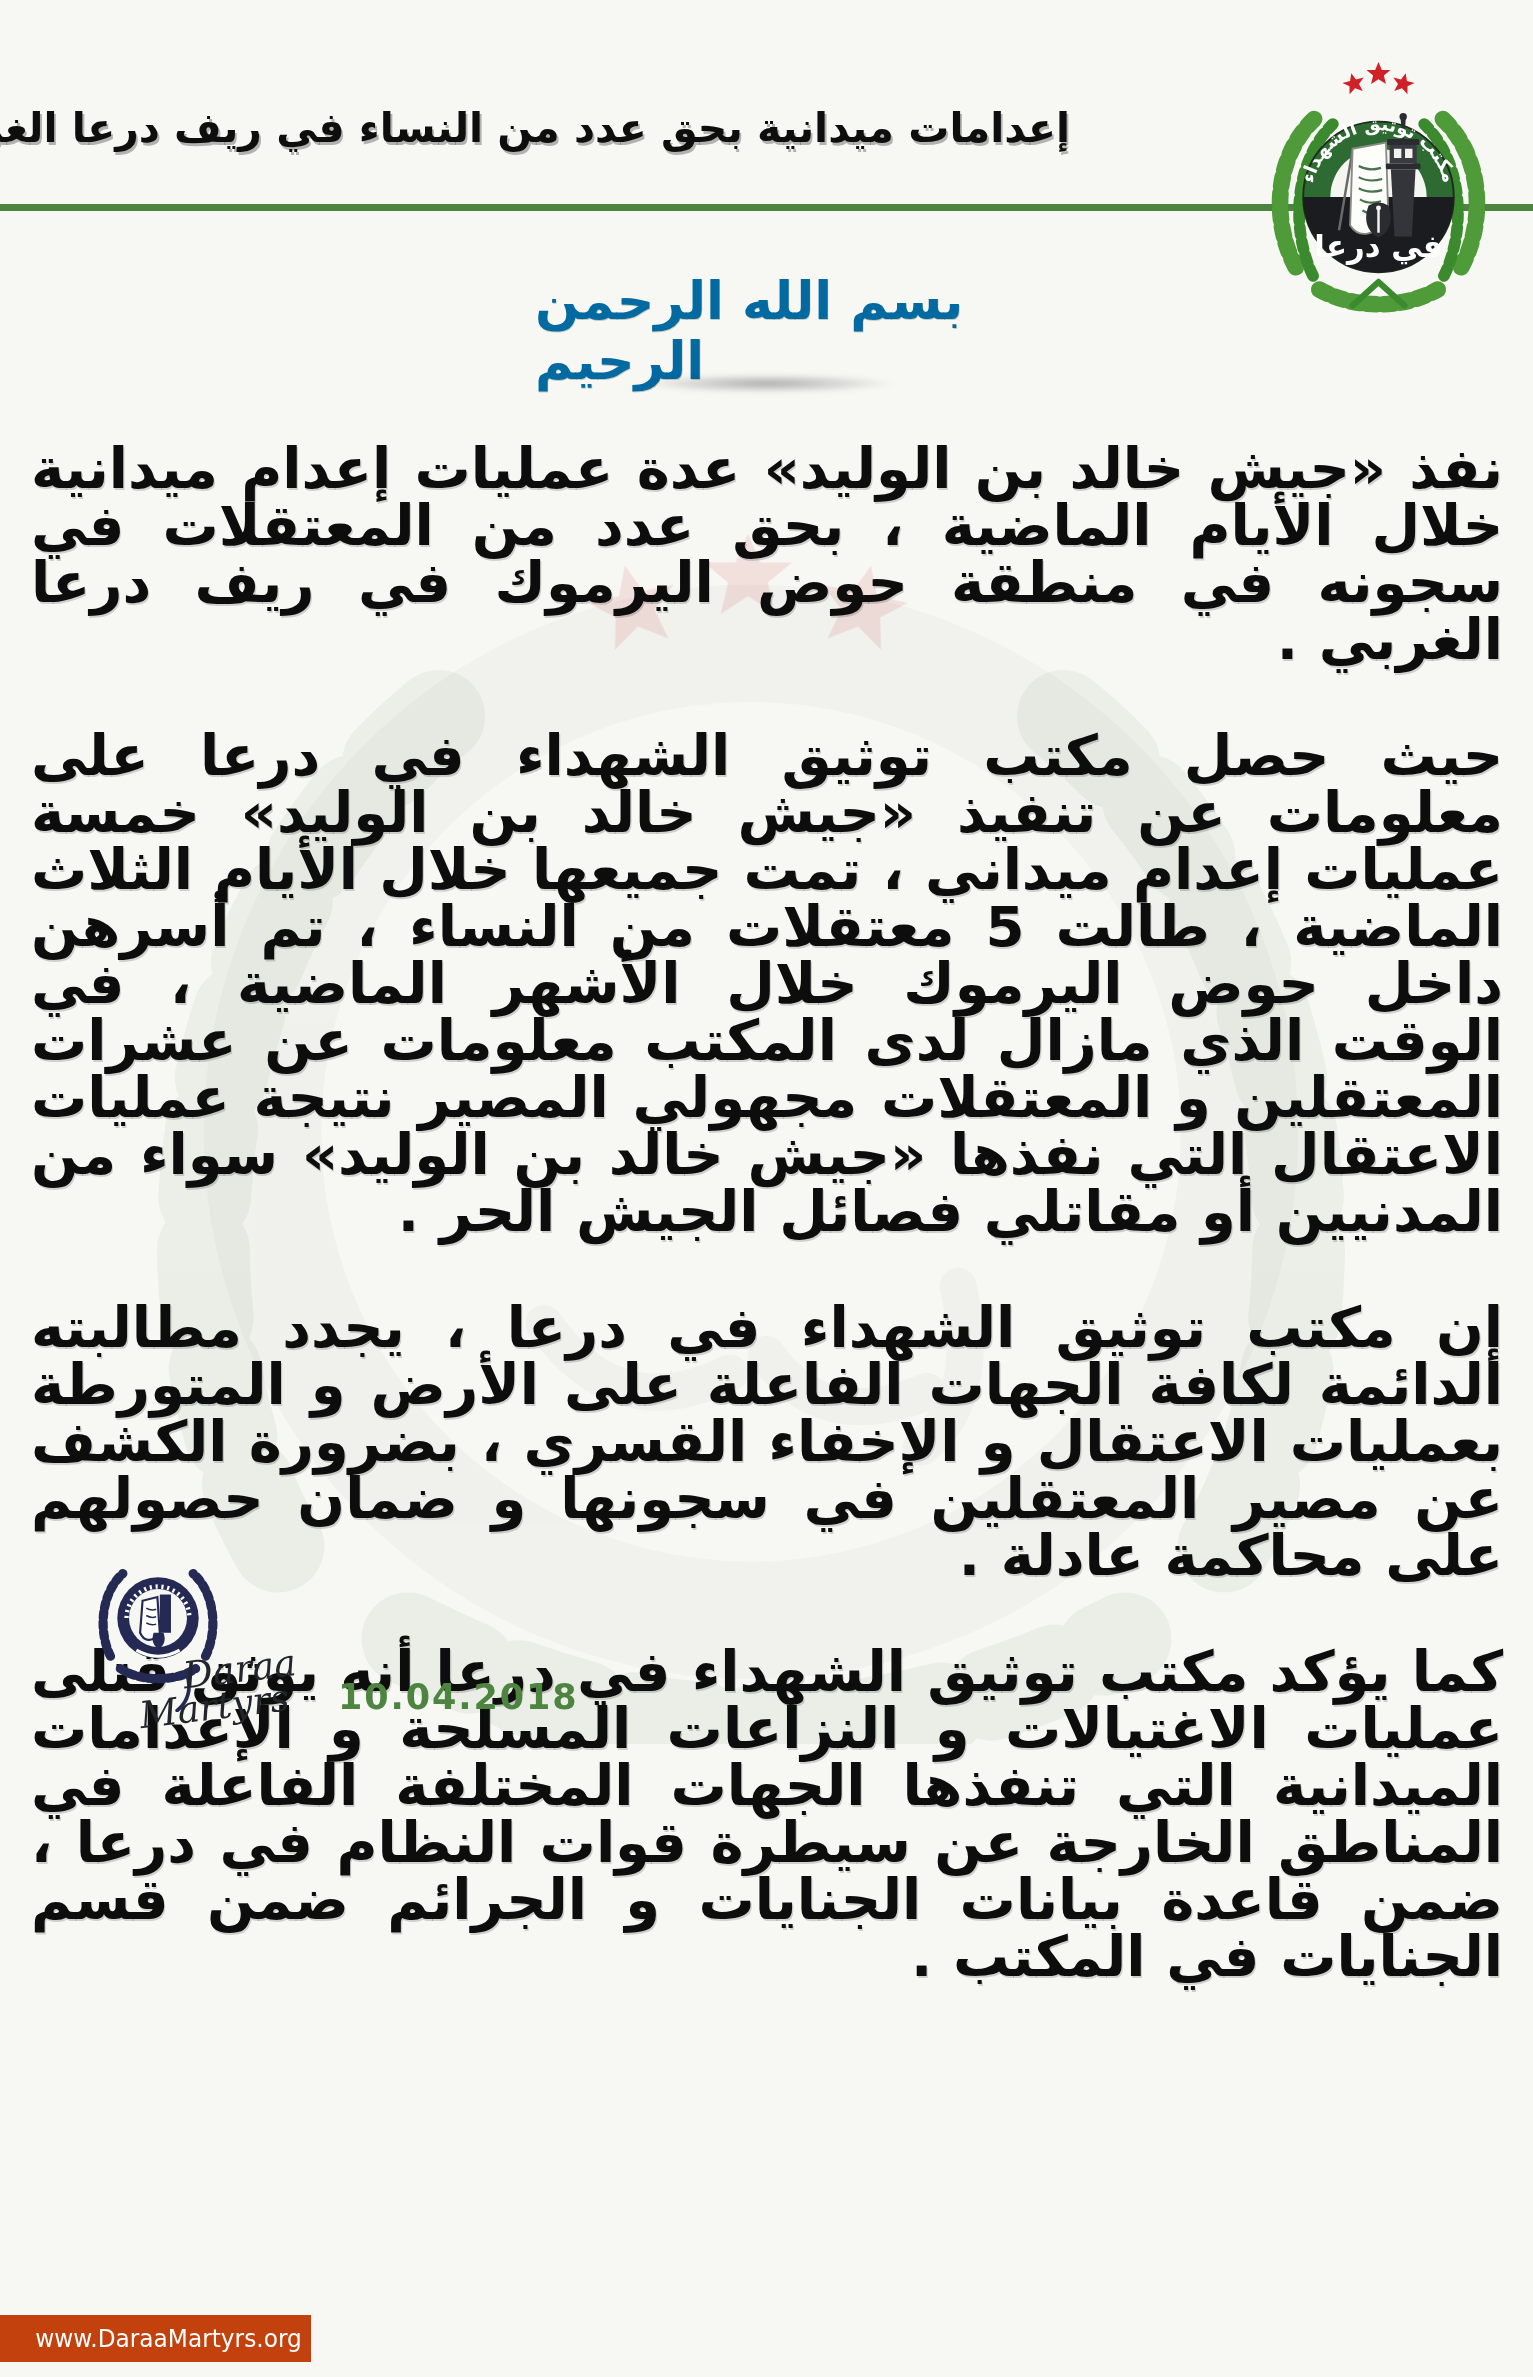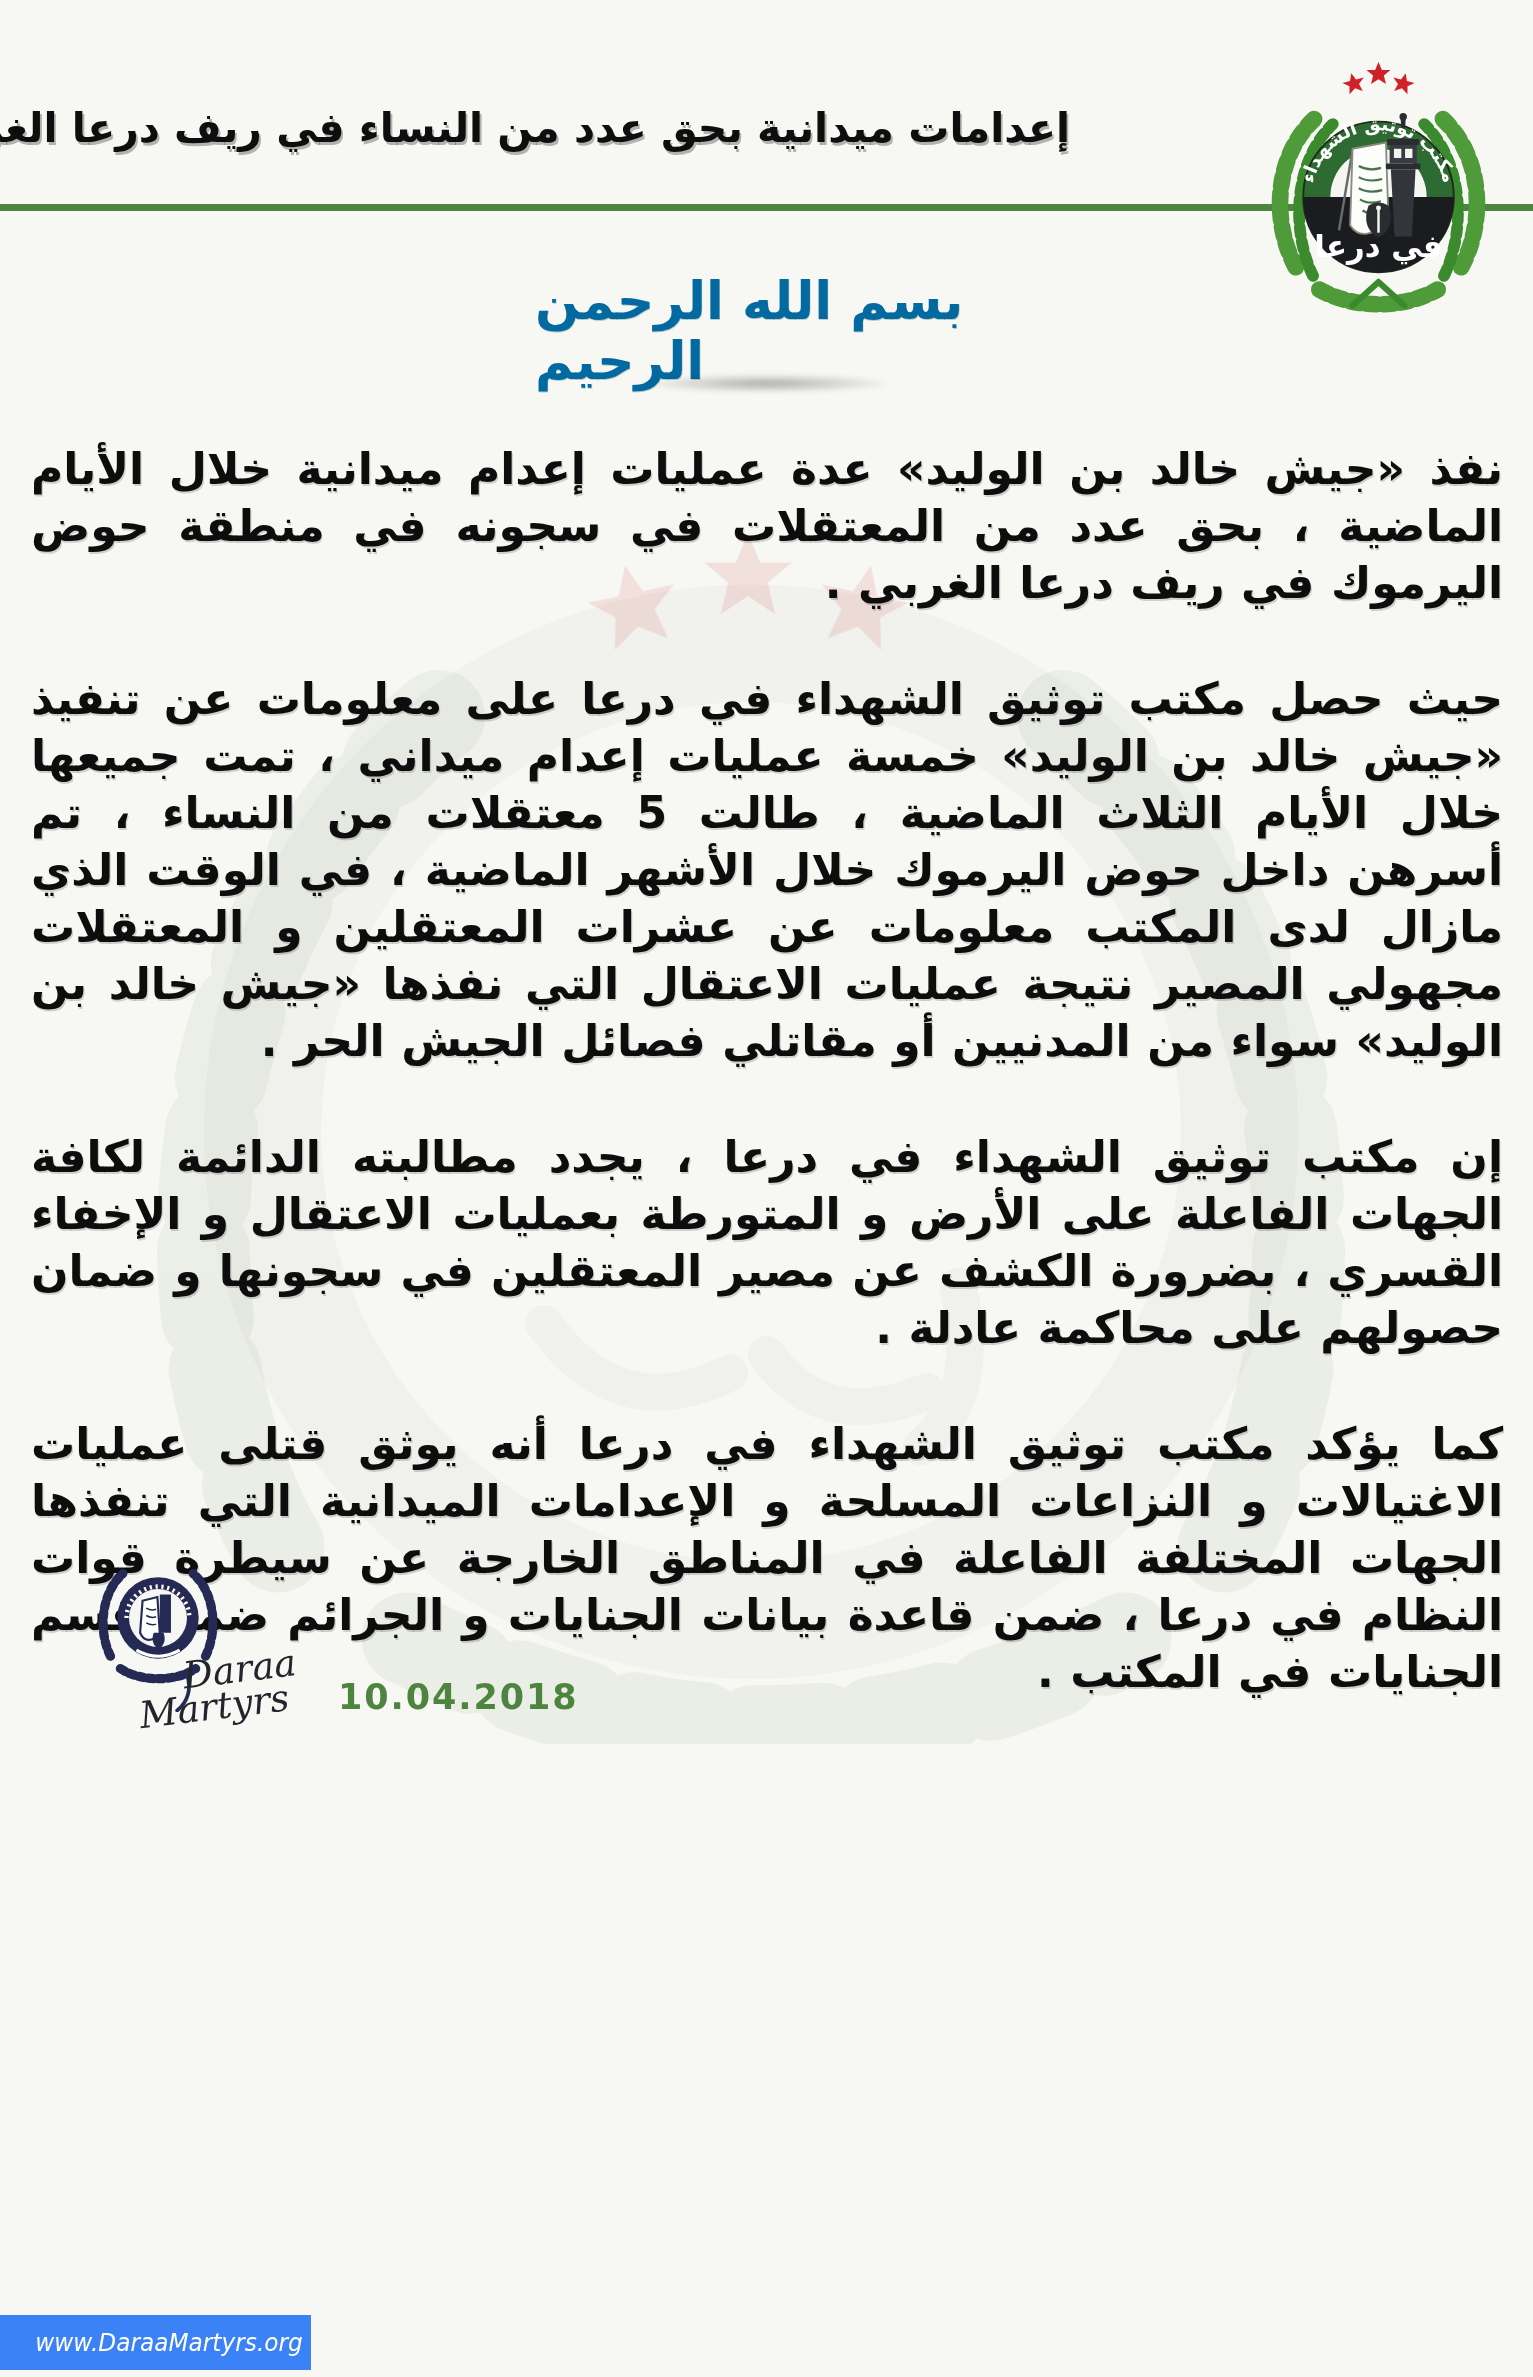--- a/index.html
+++ b/index.html
@@ -70,21 +70,21 @@
 
   
   .content {
     position: absolute;
     left: 31px; top: 440px;
     width: 1472px;
     direction: rtl;
   }
   .content p {
     margin: 0 0 59px 0;
-    font-size: 44px;
+    font-size: 56px;
     font-weight: bold;
     line-height: 57px;
     color: #0d0d0d;
     text-align: justify;
     text-align-last: right;
     text-shadow: 1.2px 1.9px 0 rgba(0,0,0,0.16);
     word-spacing: 1.2px;
   }
 
   
@@ -119,25 +119,24 @@
     font-size: 35px;
     font-weight: bold;
     letter-spacing: 1.9px;
     color: #4d8540;
   }
 
   
   .footer-bar {
     position: absolute;
     left: 0; top: 2315px;
-    width: 311px; height: 55px;
-    background: #3b82f6;
+    width: 311px; height: 47px;
+    background: #c2410c;
     display: flex;
     align-items: center;
-    font-style: italic;
   }
   .footer-bar span {
     display: inline-block;
     color: #ffffff;
     font-size: 25px;
     padding-left: 38px;
     transform: scaleX(0.93);
     transform-origin: left center;
     white-space: nowrap;
   }

